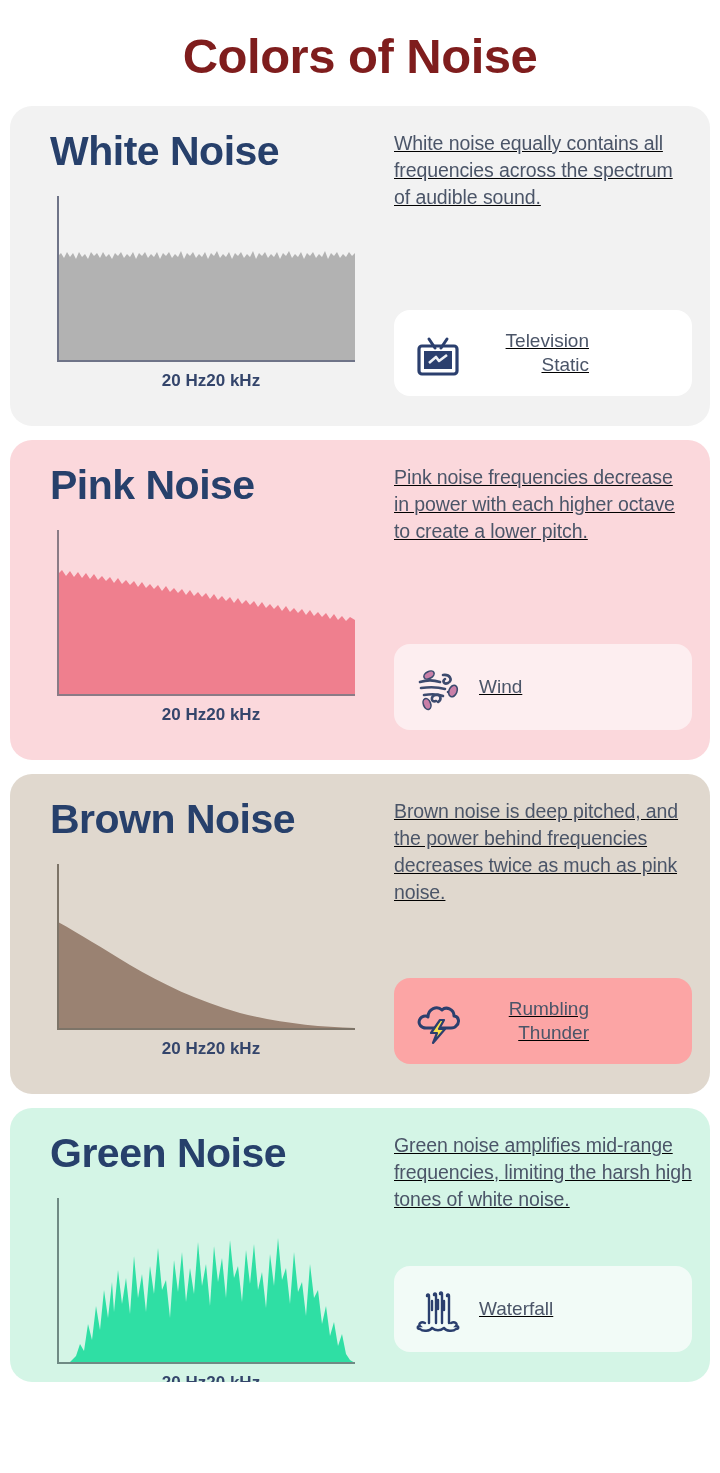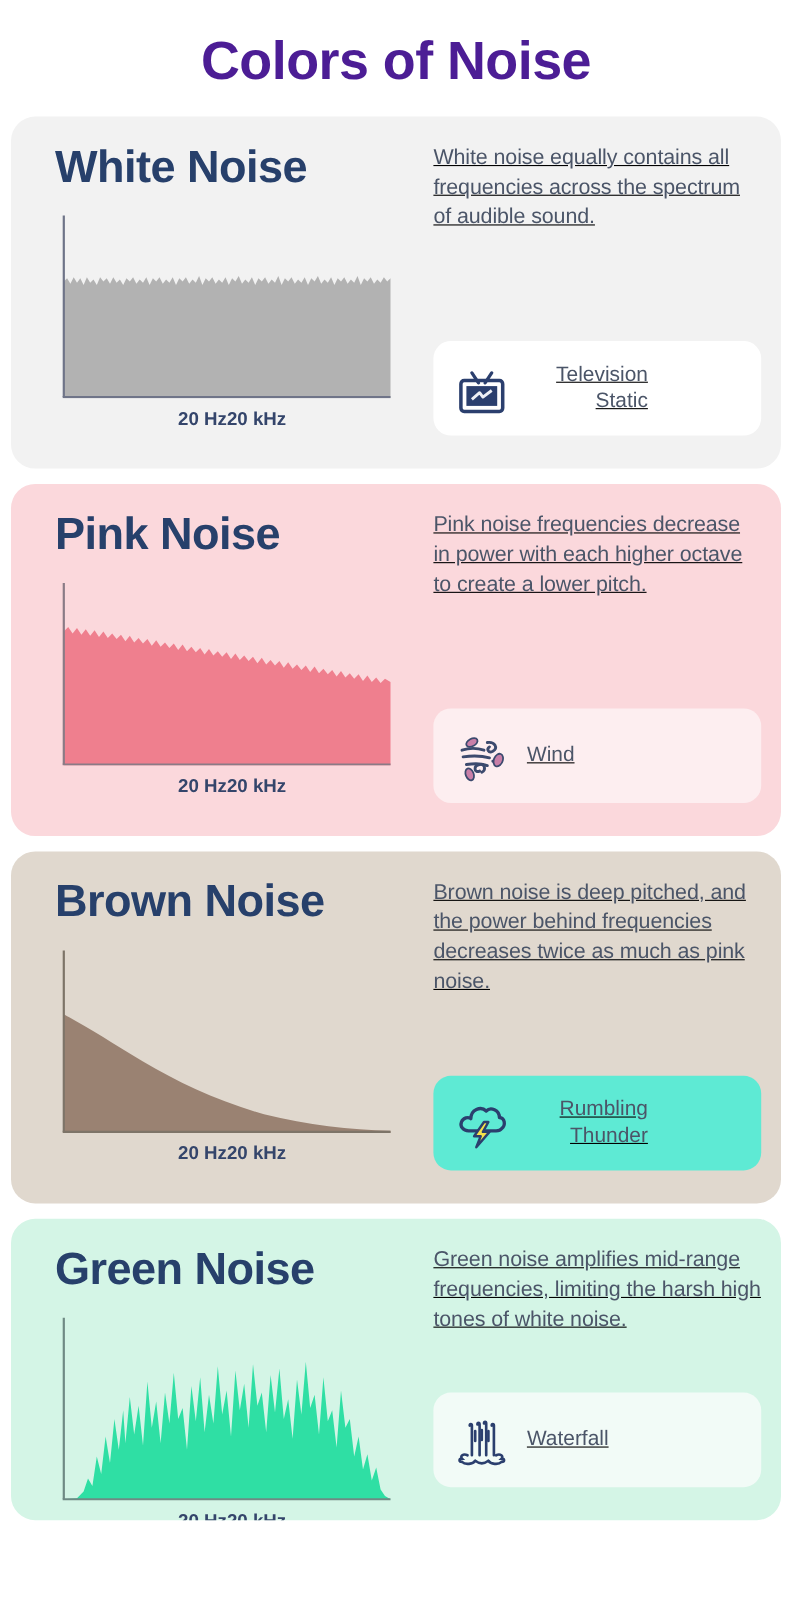--- a/index.html
+++ b/index.html
@@ -8,21 +8,21 @@
     background: #ffffff;
     font-family: "Liberation Sans", sans-serif;
     overflow: hidden;
   }
   .page { width: 720px; height: 1473px; padding: 0 10px; position: relative; }
 
   .page-title {
     text-align: center;
     font-size: 49px;
     font-weight: bold;
-    color: #4c1d95;
+    color: #7f1d1d;
     letter-spacing: -0.5px;
     padding-top: 28px;
     padding-bottom: 22px;
   }
 
   .card {
     border-radius: 22px;
     height: 320px;
     margin-bottom: 14px;
     position: relative;
@@ -83,21 +83,21 @@
     margin-bottom: 30px;
     background: #ffffff;
     border-radius: 16px;
     height: 86px;
     display: flex;
     align-items: center;
     padding: 0 16px;
     gap: 13px;
   }
   .pill.faint { background: #fdeef0; }
-  .pill.faint2 { background: #5eead4; }
+  .pill.faint2 { background: #fca5a5; }
   .pill.faint3 { background: #f2fbf7; }
   .pill-icon { width: 56px; height: 56px; flex: 0 0 56px; display:flex; align-items:center; justify-content:center; }
   .pill-label {
     font-size: 19px;
     line-height: 1.28;
     color: #4b5568;
     text-align: right;
   }
   .w-narrow { max-width: 110px; }
 </style>

